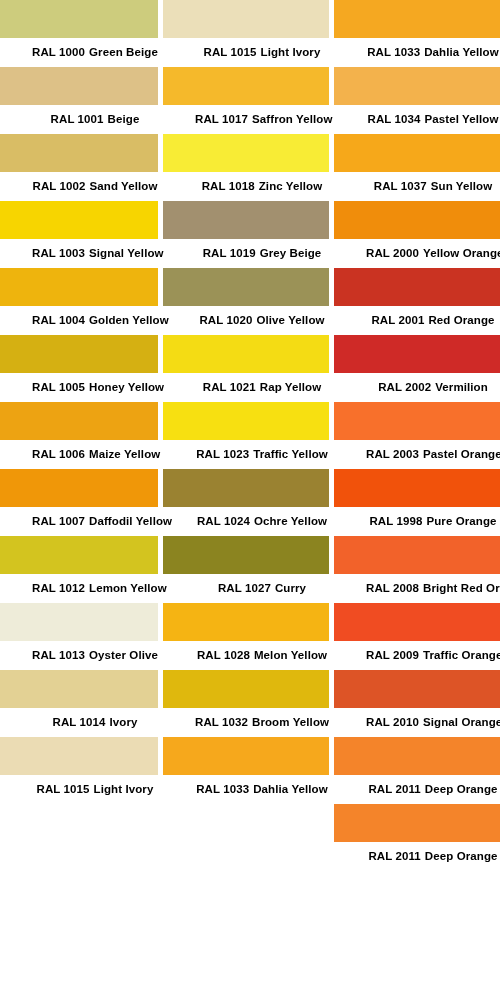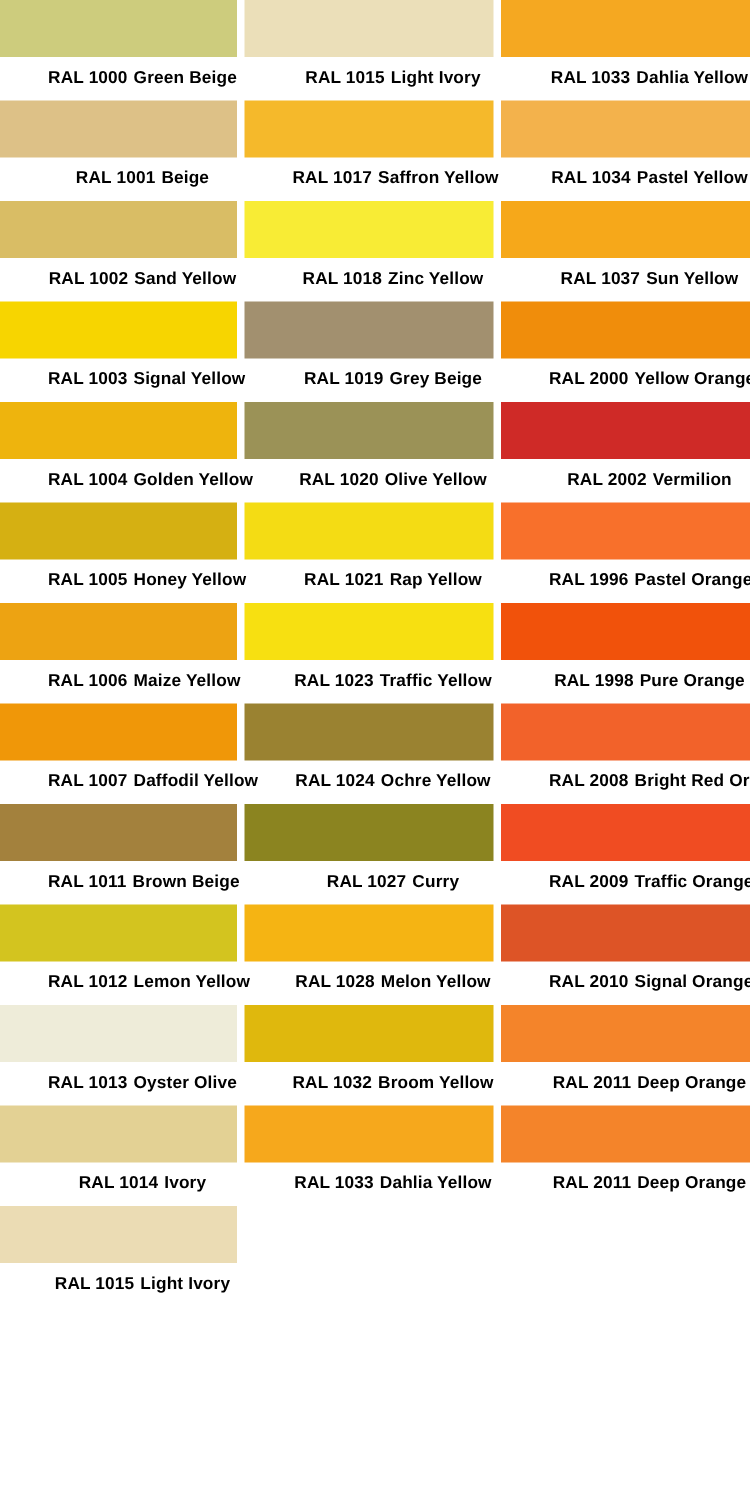--- a/index.html
+++ b/index.html
@@ -85,24 +85,20 @@
       </div>
       <div class="cell">
         <div class="swatch" style="background-color: rgb(237, 163, 18);"></div>
         <div class="caption"><span class="code">RAL 1006</span><span class="name">Maize Yellow</span></div>
       </div>
       <div class="cell">
         <div class="swatch" style="background-color: rgb(240, 151, 8);"></div>
         <div class="caption"><span class="code">RAL 1007</span><span class="name">Daffodil Yellow</span></div>
       </div>
       <div class="cell">
-        <div class="swatch" style="background-color: rgb(163, 129, 61);"></div>
-        <div class="caption"><span class="code">RAL 1011</span><span class="name">Brown Beige</span></div>
-      </div>
-      <div class="cell">
         <div class="swatch" style="background-color: rgb(211, 196, 31);"></div>
         <div class="caption"><span class="code">RAL 1012</span><span class="name">Lemon Yellow</span></div>
       </div>
       <div class="cell">
         <div class="swatch" style="background-color: rgb(238, 236, 217);"></div>
         <div class="caption"><span class="code">RAL 1013</span><span class="name">Oyster Olive</span></div>
       </div>
       <div class="cell">
         <div class="swatch" style="background-color: rgb(227, 209, 148);"></div>
         <div class="caption"><span class="code">RAL 1014</span><span class="name">Ivory</span></div>
@@ -173,26 +169,30 @@
       </div>
       <div class="cell">
         <div class="swatch" style="background-color: rgb(246, 168, 26);"></div>
         <div class="caption"><span class="code">RAL 1037</span><span class="name">Sun Yellow</span></div>
       </div>
       <div class="cell">
         <div class="swatch" style="background-color: rgb(240, 141, 11);"></div>
         <div class="caption"><span class="code">RAL 2000</span><span class="name">Yellow Orange</span></div>
       </div>
       <div class="cell">
+        <div class="swatch" style="background-color: rgb(202, 51, 34);"></div>
+        <div class="caption"><span class="code">RAL 2001</span><span class="name">Red Orange</span></div>
+      </div>
+      <div class="cell">
         <div class="swatch" style="background-color: rgb(207, 42, 39);"></div>
         <div class="caption"><span class="code">RAL 2002</span><span class="name">Vermilion</span></div>
       </div>
       <div class="cell">
         <div class="swatch" style="background-color: rgb(248, 112, 43);"></div>
-        <div class="caption"><span class="code">RAL 1996</span><span class="name">Pastel Orange</span></div>
+        <div class="caption"><span class="code">RAL 2003</span><span class="name">Pastel Orange</span></div>
       </div>
       <div class="cell">
         <div class="swatch" style="background-color: rgb(241, 82, 11);"></div>
         <div class="caption"><span class="code">RAL 1998</span><span class="name">Pure Orange</span></div>
       </div>
       <div class="cell">
         <div class="swatch" style="background-color: rgb(242, 98, 42);"></div>
         <div class="caption"><span class="code">RAL 2008</span><span class="name">Bright Red Orange</span></div>
       </div>
       <div class="cell">

